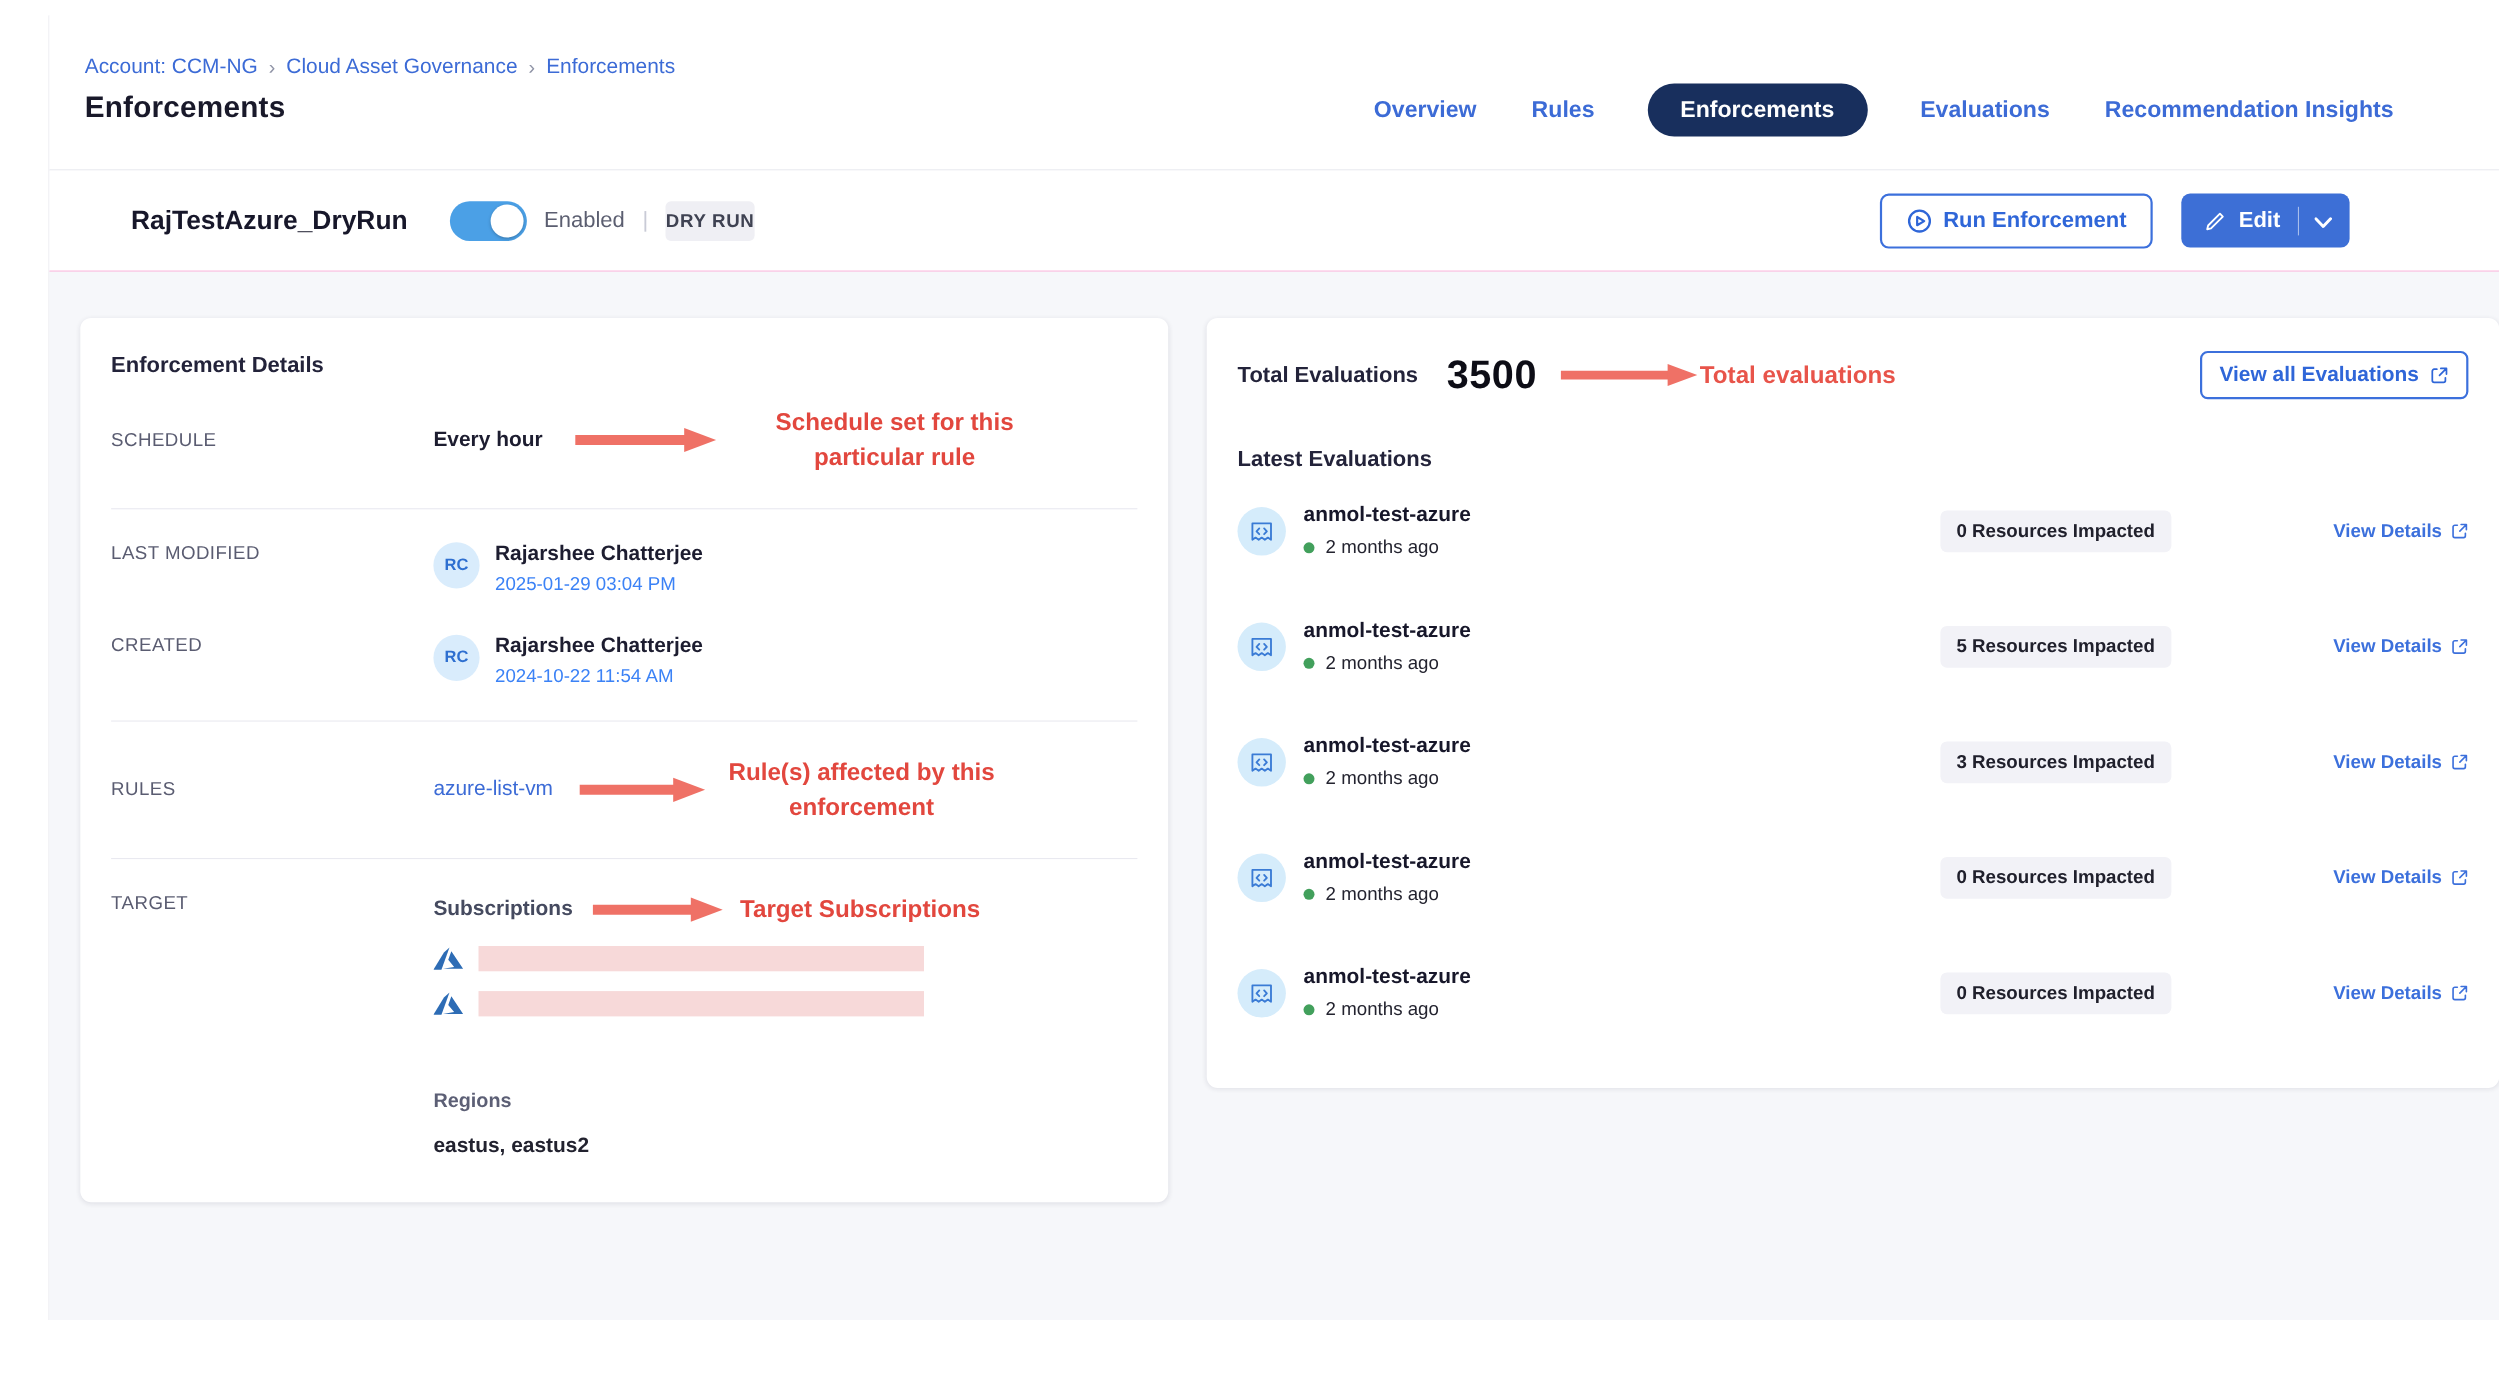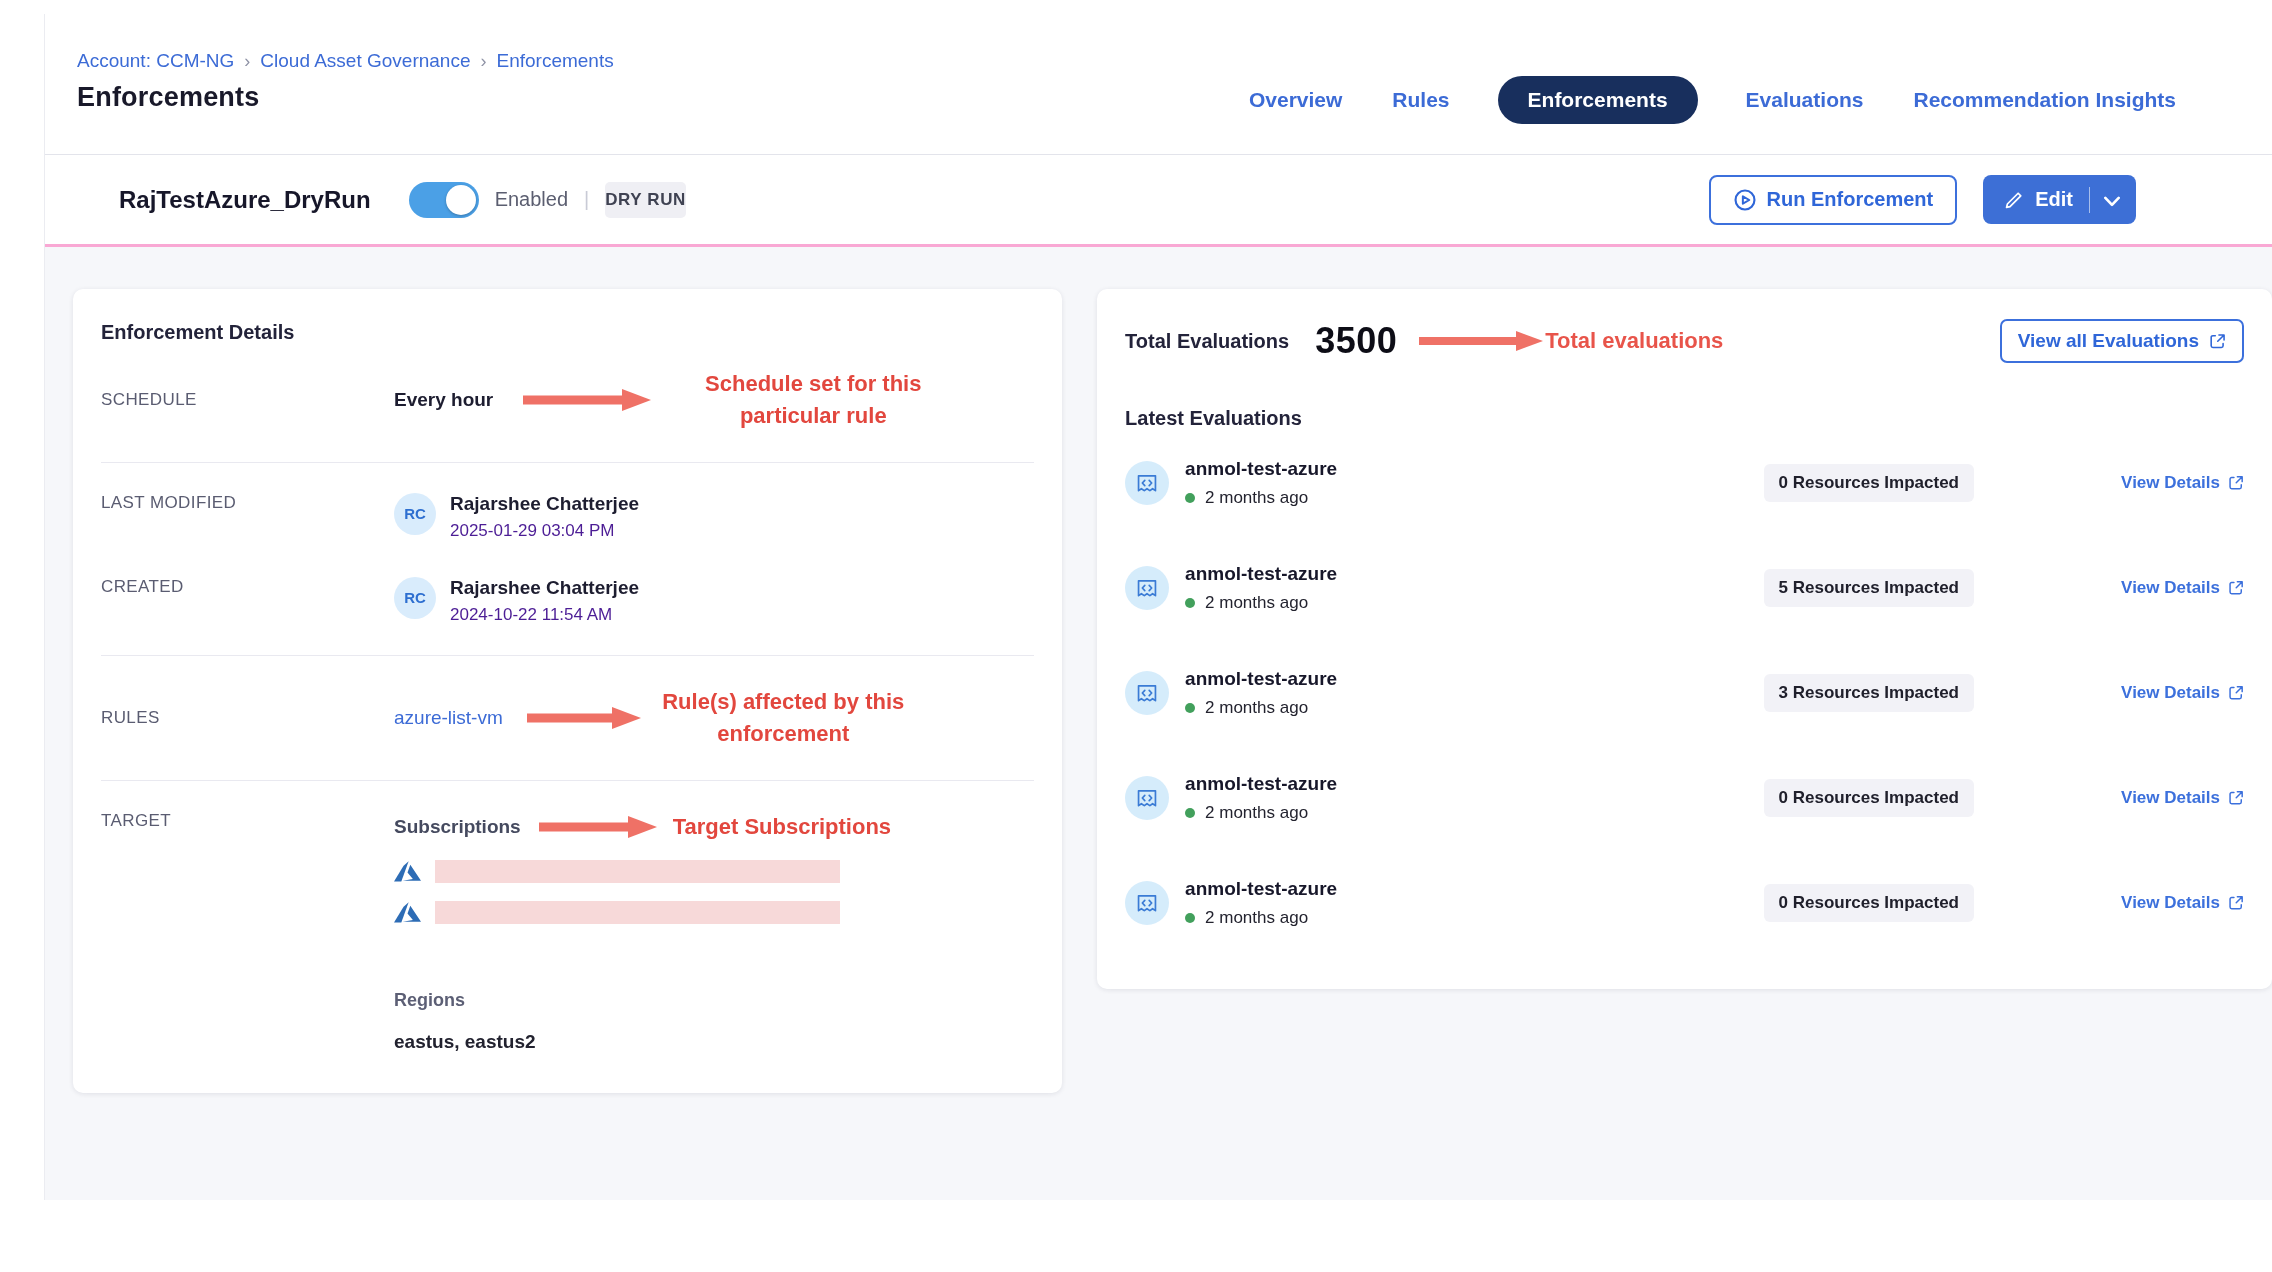--- a/index.html
+++ b/index.html
@@ -11,21 +11,21 @@
   .topbar { height:141px; padding:30px 94px 0 32px; display:flex; justify-content:space-between; align-items:flex-start; border-bottom:1px solid #e3e4eb; background:#fff; }
   .breadcrumb { display:flex; align-items:center; gap:10px; font-size:19px; margin-top:6px; }
   .bc-link { color:#3c6bd6; text-decoration:none; cursor:pointer; }
   .bc-sep { color:#8f93a6; font-size:18px; }
   .page-title { font-size:27px; font-weight:700; color:#19192a; margin-top:10px; letter-spacing:.2px; }
   .tabs { display:flex; align-items:flex-start; gap:46px; margin-top:32px; }
   .tab { color:#3c6bd6; font-size:21px; font-weight:600; text-decoration:none; cursor:pointer; padding:12px 2px; border-radius:999px; white-space:nowrap; }
   .tab.active { background:#182f5d; color:#ffffff; padding:12px 30px; }
 
   
-  .subheader { height:92px; display:flex; align-items:center; padding:0 136px 0 74px; background:#fff; border-bottom:3px solid #f9a8d4; }
+  .subheader { height:92px; display:flex; align-items:center; padding:0 136px 0 74px; background:#fff; border-bottom:1px solid #f9a8d4; }
   .enf-name { font-size:24px; font-weight:700; color:#17172a; margin-right:38px; }
   .toggle { width:70px; height:36px; border-radius:18px; background:#4ba0e6; position:relative; cursor:pointer; flex:none; }
   .toggle .knob { position:absolute; top:3px; right:3px; width:30px; height:30px; border-radius:50%; background:#fff; box-shadow:0 1px 3px rgba(0,0,0,.25); }
   .toggle-label { font-size:20px; color:#5b5e70; margin-left:16px; }
   .pipe { color:#c9cbd6; font-size:20px; margin:0 16px; }
   .mode-badge { background:#efeff4; color:#3f4252; font-size:17px; font-weight:700; letter-spacing:.6px; padding:8px 0; border-radius:5px; }
   .sub-spacer { flex:1; }
   .btn-run { display:flex; align-items:center; gap:10px; border:2px solid #3c70dc; background:#fff; color:#2f66d8; font-family:inherit; font-size:20px; font-weight:700; border-radius:8px; padding:11px 22px; cursor:pointer; margin-right:26px; }
   .btn-edit { display:flex; align-items:center; background:#3d6fd6; border:none; border-radius:8px; color:#fff; cursor:pointer; font-family:inherit; padding:0; overflow:hidden; }
   .btn-edit .edit-main { display:flex; align-items:center; gap:10px; font-size:20px; font-weight:700; color:#fff; padding:13px 16px 13px 20px; cursor:pointer; }
@@ -48,21 +48,21 @@
   .rule-link { font-size:19px; color:#3c6bd6; text-decoration:none; cursor:pointer; }
   .hr { border:none; border-top:1px solid #e9e9f0; margin:30px 0; }
 
   .annotation { color:#e2473e; font-weight:700; font-size:22px; line-height:1.45; text-align:center; }
   .annotation.left { text-align:left; }
   .arrow-svg { flex:none; }
 
   .person { display:flex; align-items:flex-start; gap:14px; }
   .avatar { width:42px; height:42px; border-radius:50%; background:#d9ecfc; color:#2e6fd0; font-size:15px; font-weight:700; display:flex; align-items:center; justify-content:center; flex:none; }
   .pname { font-size:19px; font-weight:700; color:#1d1d30; }
-  .pdate { font-size:17px; color:#4c1d95; margin-top:6px; }
+  .pdate { font-size:17px; color:#3b82f6; margin-top:6px; }
   .person-stack { display:flex; flex-direction:column; gap:36px; }
 
   .target-block { display:flex; flex-direction:column; }
   .subs-title { font-size:19px; font-weight:600; color:#454a5f; }
   .sub-row { display:flex; align-items:center; gap:14px; margin-top:18px; }
   .redact-bar { width:405px; height:23px; background:#f7d9d9; }
   .regions-label { font-size:18px; font-weight:600; color:#5c5f75; margin-top:66px; }
   .regions-value { font-size:19px; font-weight:600; color:#22222f; margin-top:20px; }
 
   

